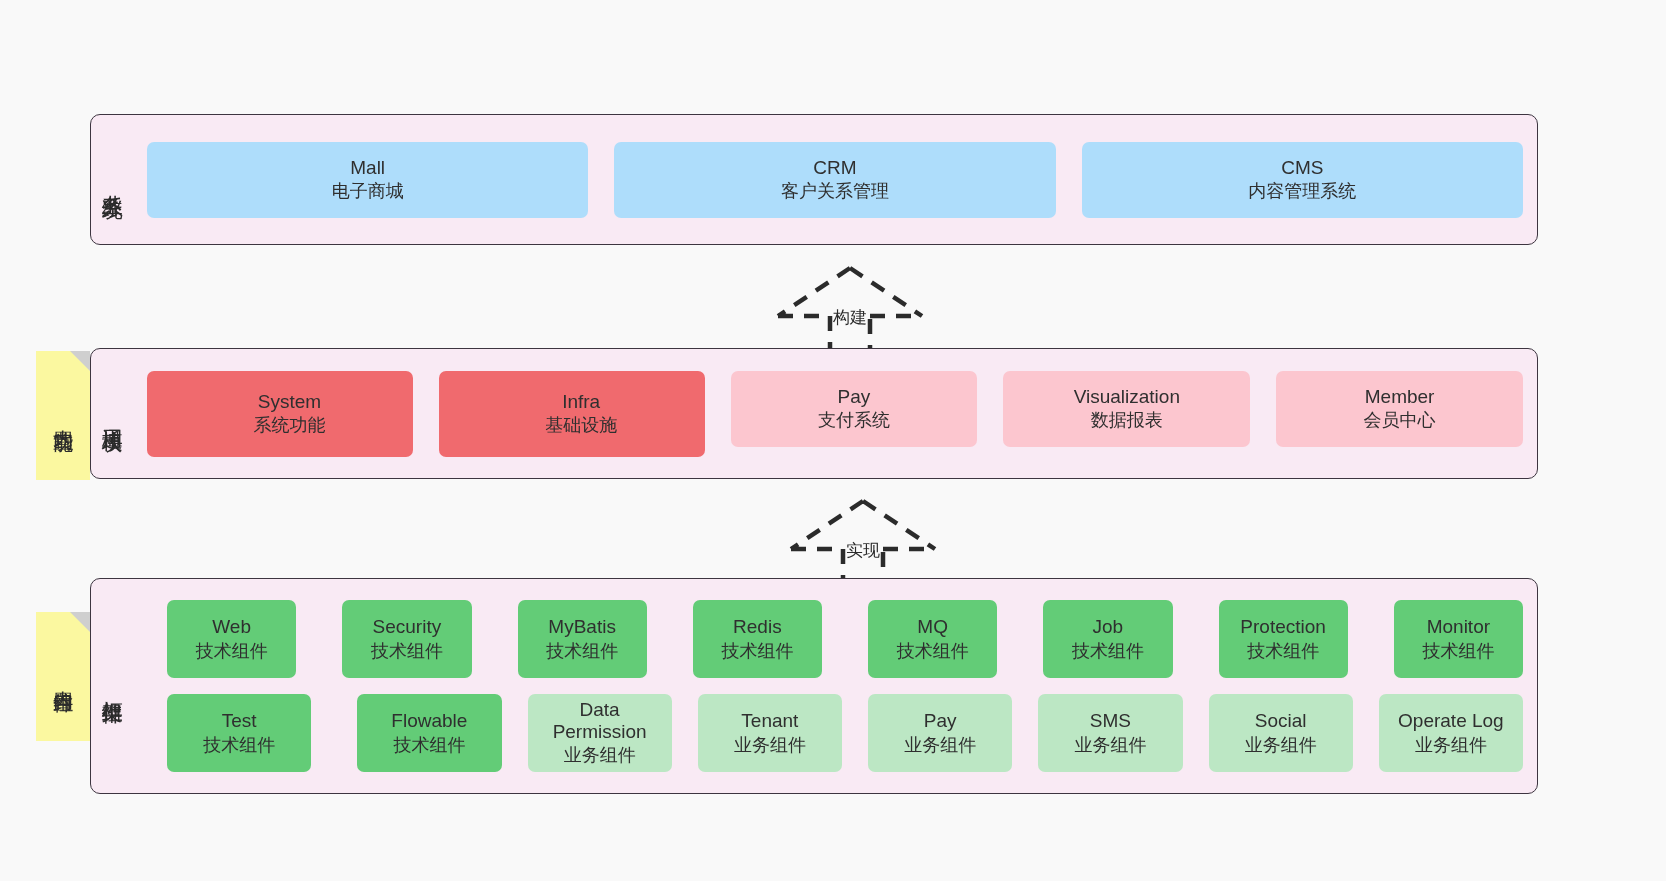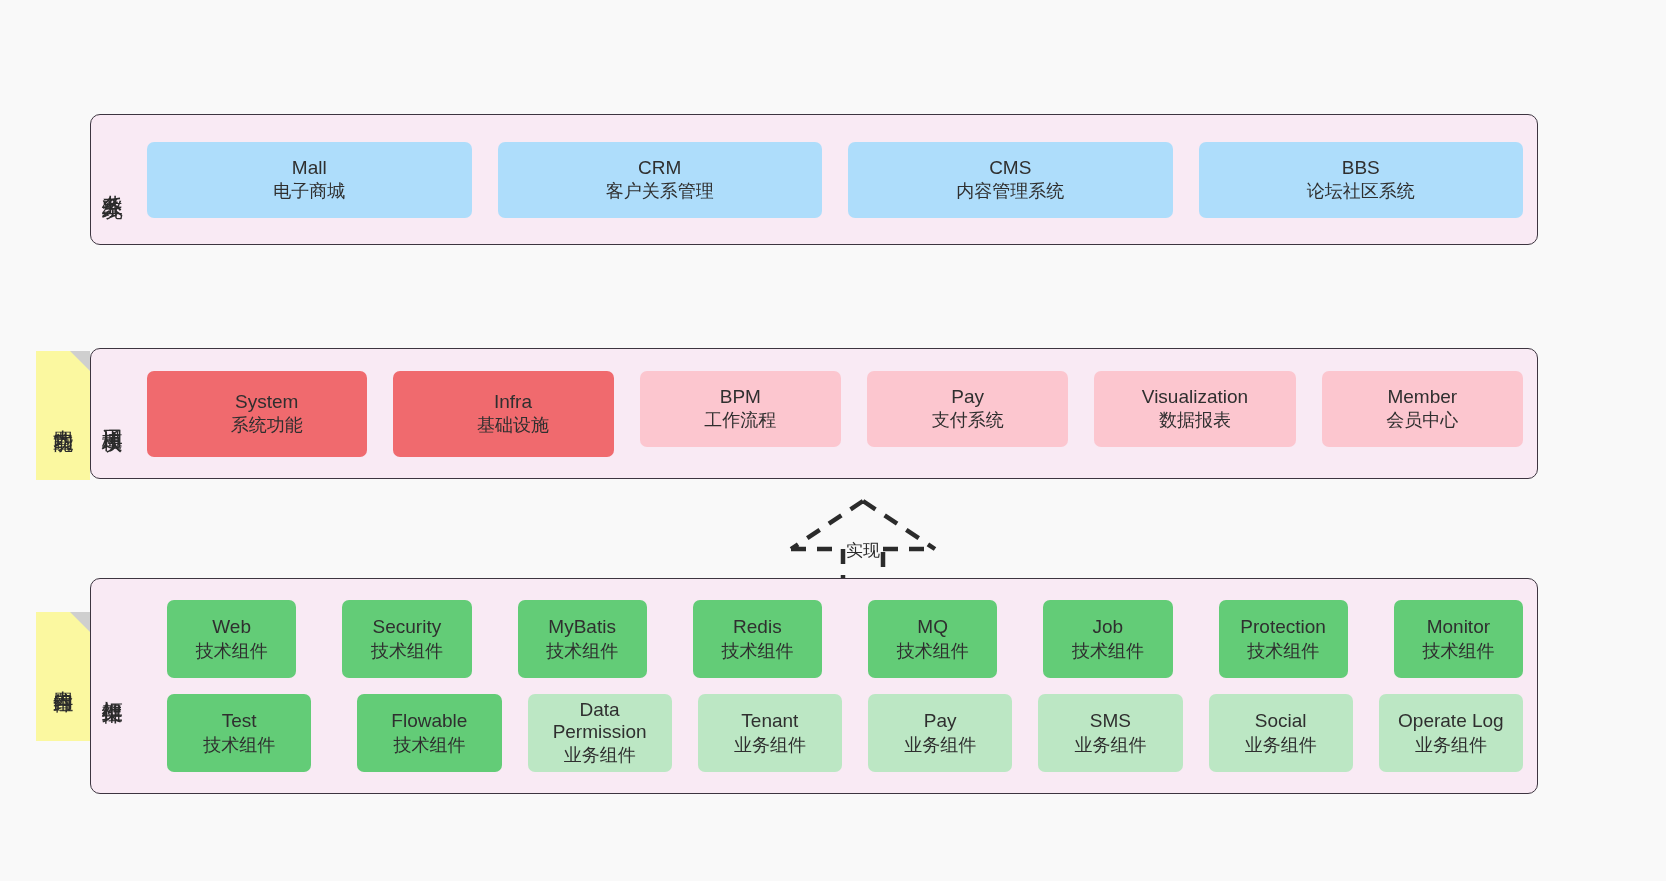--- a/index.html
+++ b/index.html
@@ -142,29 +142,33 @@
         <div class="card biz">
           <span class="l1">CRM</span>
           <span class="l2">客户关系管理</span>
         </div>
 
         <div class="card biz">
           <span class="l1">CMS</span>
           <span class="l2">内容管理系统</span>
         </div>
 
-        <div class="card biz">
-          <span class="l1">BBS</span>
-          <span class="l2">论坛社区系统</span>
-        </div>
 
       </div>
     </div>
   </div>
 
+  <div class="conn" style="left:760px; top:262px;">
+    <svg width="180" height="100" viewBox="0 0 180 100" aria-hidden="true">
+      <path d="M90 6 L162 54 M90 6 L18 54" fill="none" stroke="#2b2b2b" stroke-width="4.5" stroke-dasharray="15 11" stroke-linecap="butt"></path>
+      <path d="M18 54 L70 54 M110 54 L162 54" fill="none" stroke="#2b2b2b" stroke-width="4.5" stroke-dasharray="15 11" stroke-linecap="butt"></path>
+      <path d="M70 54 L70 95 L110 95 L110 54" fill="none" stroke="#2b2b2b" stroke-width="4.5" stroke-dasharray="15 11" stroke-linecap="butt"></path>
+    </svg>
+    <span class="conn-label">构建</span>
+  </div>
 
   <div class="note" style="left:36px; top:351px; height:129px;">
     <span class="fold"></span>
     <span>内置功能</span>
   </div>
 
   <div class="layer" style="left:90px; top:348px; width:1448px; height:131px;">
     <div class="layer-title">通用模块</div>
     <div class="layer-body">
       <div class="row cols6">
@@ -172,24 +176,20 @@
         <div class="card mod-strong">
           <span class="l1">System</span>
           <span class="l2">系统功能</span>
         </div>
 
         <div class="card mod-strong">
           <span class="l1">Infra</span>
           <span class="l2">基础设施</span>
         </div>
 
-        <div class="card mod-soft">
-          <span class="l1">BPM</span>
-          <span class="l2">工作流程</span>
-        </div>
 
         <div class="card mod-soft">
           <span class="l1">Pay</span>
           <span class="l2">支付系统</span>
         </div>
 
         <div class="card mod-soft">
           <span class="l1">Visualization</span>
           <span class="l2">数据报表</span>
         </div>

